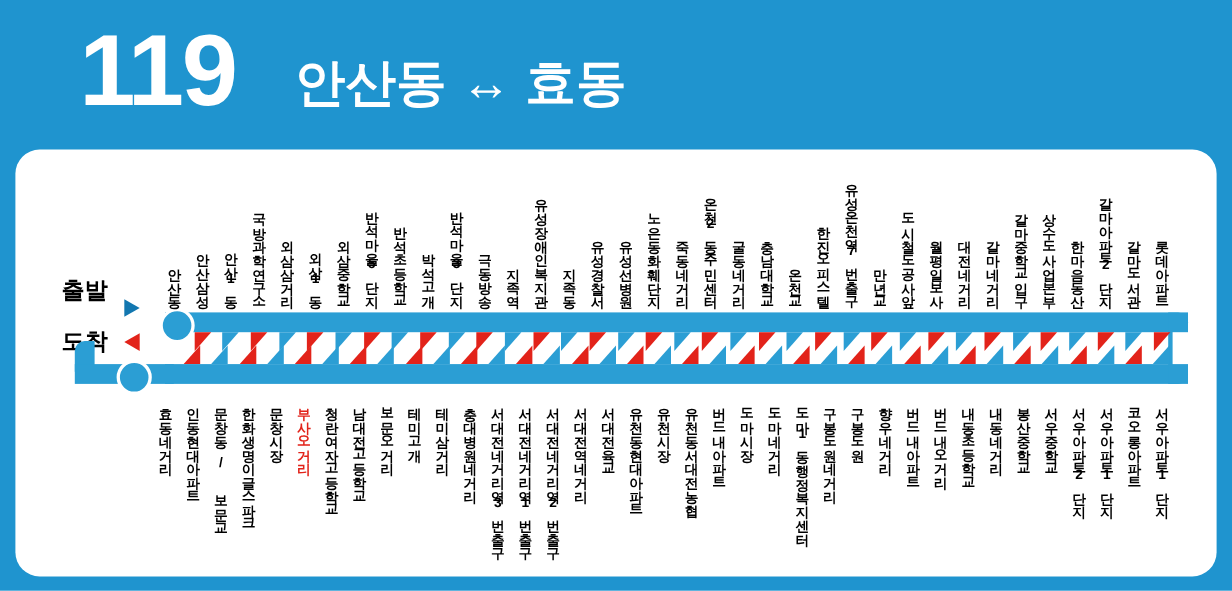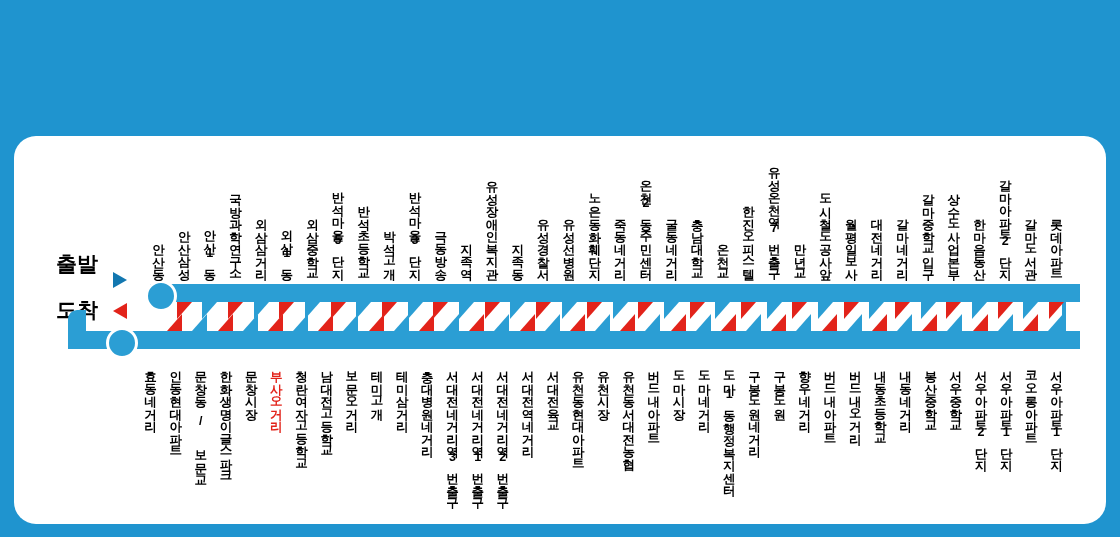--- a/index.html
+++ b/index.html
@@ -117,20 +117,22 @@
   }
   .stop-label.down{
     transform:translateX(-50%);
   }
   .stop-label.hl{color:#e2231a;}
 </style>
 </head>
 <body>
 
 <div id="header">
+  <div id="route-number">119</div>
+  <div id="route-title">안산동 ↔ 효동</div>
 </div>
 
 <div id="panel"></div>
 
 <div class="dir-label" id="dir-depart">출발</div>
 <div class="arrow" id="arrow-depart"></div>
 <div class="dir-label" id="dir-arrive">도착</div>
 <div class="arrow" id="arrow-arrive"></div>
 
 <div id="line-left-u-v"></div>

